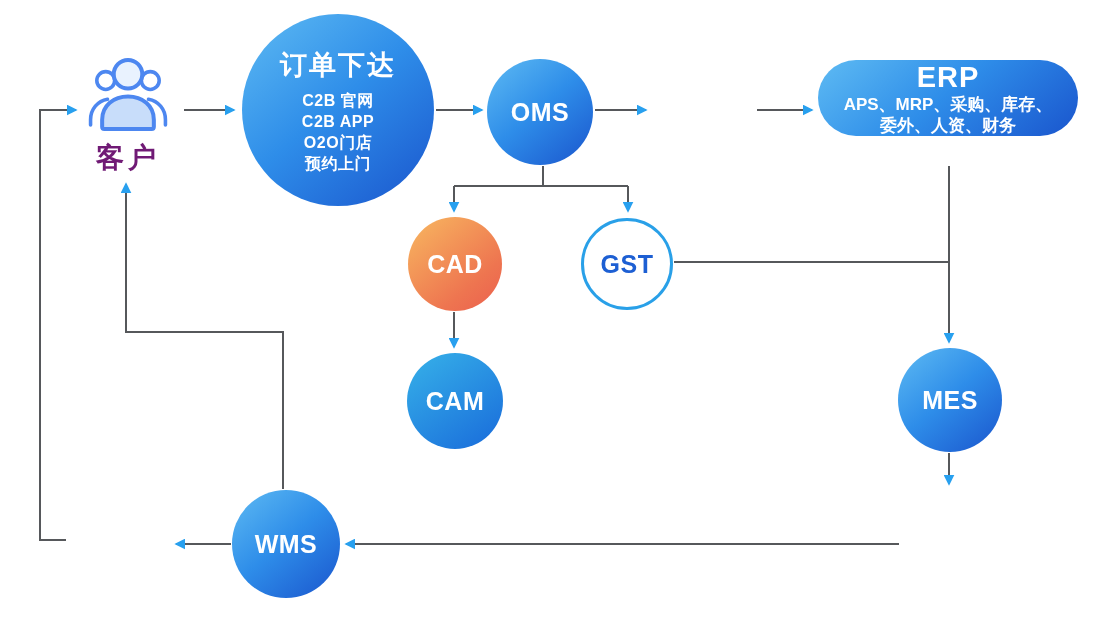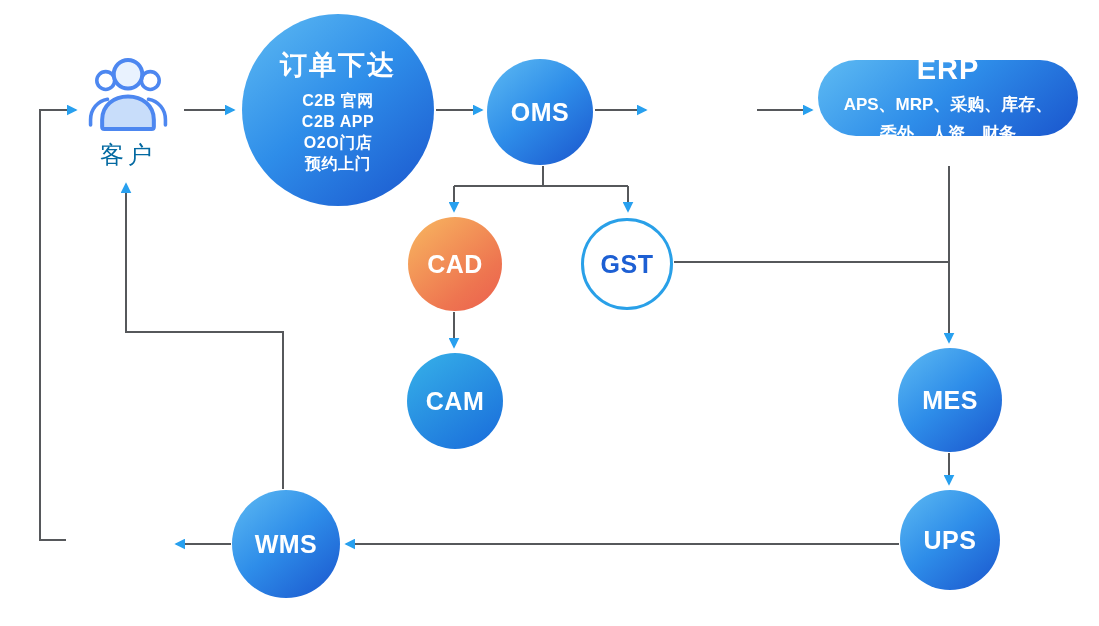--- a/index.html
+++ b/index.html
@@ -20,34 +20,34 @@
   .label{font-size:25px;letter-spacing:.5px;}
 
   .node-order{left:242px;top:14px;width:192px;height:192px;}
   .order-title{font-size:27px;letter-spacing:2px;margin-bottom:7px;}
   .order-line{font-size:16px;line-height:21px;letter-spacing:.5px;}
 
   .node-oms{left:487px;top:59px;width:106px;height:106px;}
   .node-pdm{left:651px;top:58px;width:104px;height:104px;}
   .node-erp{left:818px;top:60px;width:260px;height:76px;border-radius:52px;}
   .erp-title{font-size:29px;line-height:33px;letter-spacing:1px;}
-  .erp-line{font-size:17px;line-height:21px;margin-top:8px;}
+  .erp-line{font-size:17px;line-height:21px;}
   .node-cad{left:408px;top:217px;width:94px;height:94px;}
   .node-gst{left:581px;top:218px;width:92px;height:92px;box-sizing:border-box;}
   .node-cam{left:407px;top:353px;width:96px;height:96px;}
   .node-mes{left:898px;top:348px;width:104px;height:104px;justify-content:center;}
   .node-ups{left:900px;top:490px;width:100px;height:100px;}
   .node-wms{left:232px;top:490px;width:108px;height:108px;align-items:center;}
   .node-drp{left:66px;top:492px;width:104px;height:104px;}
 
   .customer{
     position:absolute;left:76px;top:52px;width:104px;display:flex;
     flex-direction:column;align-items:center;
   }
-  .customer-label{font-size:24px;font-weight:400;color:#0369a1;letter-spacing:4px;margin-top:1px;}
+  .customer-label{font-size:28px;font-weight:700;color:#701a75;letter-spacing:4px;margin-top:1px;}
 </style>
 </head>
 <body>
 
 <div class="canvas">
 
   <svg class="connector-layer" width="1099" height="626" viewBox="0 0 1099 626">
     <defs>
       <marker id="arrow" viewBox="0 0 10 10" refX="8.5" refY="5" markerWidth="5.5" markerHeight="5.5" orient="auto-start-reverse">
         <path d="M0,0 L10,5 L0,10 z" fill="#28a0ef"></path>
@@ -115,22 +115,19 @@
   </div>
 
   <div class="node circle cam-grad node-cam">
     <div class="label">CAM</div>
   </div>
 
   <div class="node circle blue-grad node-mes">
     <div class="label">MES</div>
   </div>
 
-  <div class="node circle blue-grad node-ups">
-    <div class="label">UPS</div>
-  </div>
 
   <div class="node circle blue-grad node-wms">
     <div class="label">WMS</div>
   </div>
 
 
 </div>
 
 </body></html>

